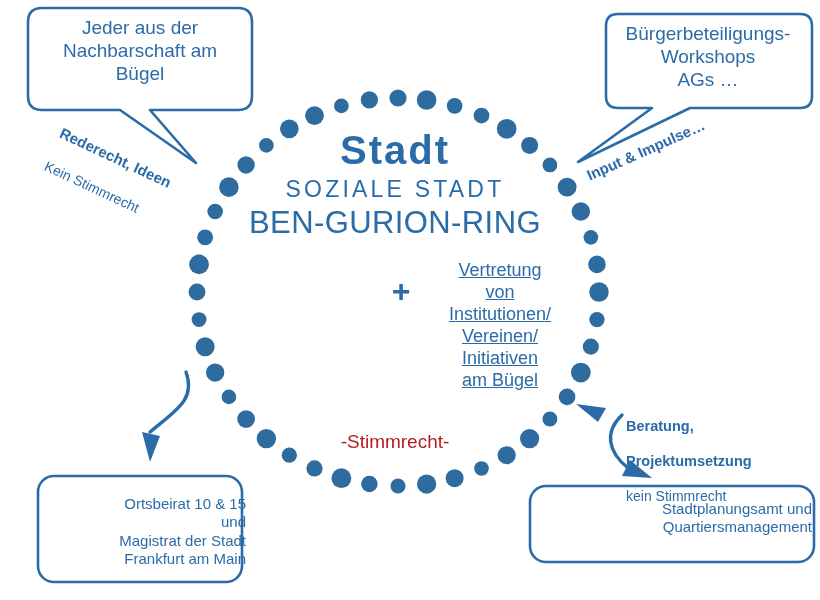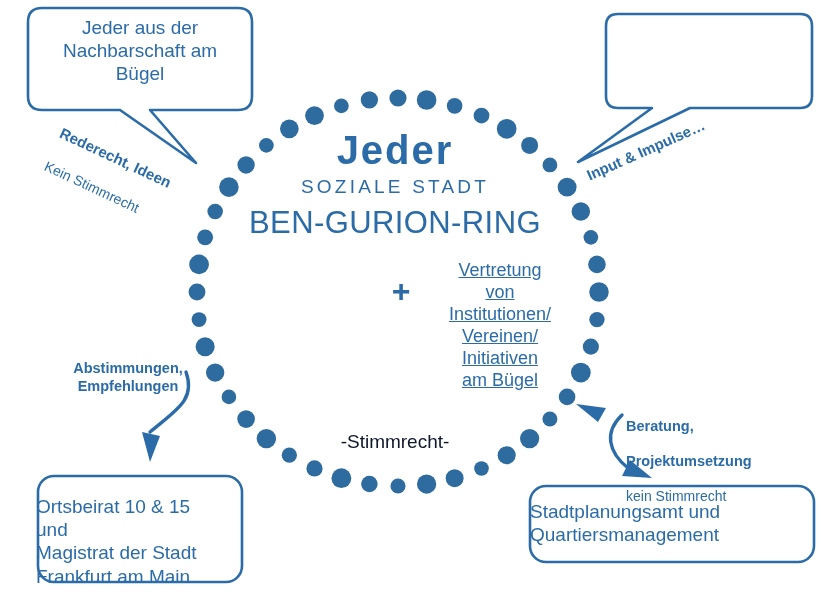--- a/index.html
+++ b/index.html
@@ -39,40 +39,40 @@
   .bubble-text {
     text-align: center;
     font-size: 19px;
     color: #2b6ca8;
   }
   #bubble-tl-text { left: 34px;  top: 16px;  width: 212px; }
   #bubble-tr-text { left: 602px; top: 22px;  width: 212px; }
 
   
   .box-text {
-    text-align: left;
-    font-size: 19px;
+    text-align: right;
+    font-size: 15px;
     color: #2b6ca8;
   }
   #box-bl-text { left: 36px;  top: 495px; width: 210px; }
   #box-br-text { left: 530px; top: 500px; width: 282px; }
 
   
   #ring-title {
     left: 235px; top: 126px; width: 320px;
     text-align: center;
     font-size: 40px;
     font-weight: bold;
     letter-spacing: 2px;
     color: #2b6ca8;
   }
   #ring-sub1 {
     left: 235px; top: 175px; width: 320px;
     text-align: center;
-    font-size: 19px;
+    font-size: 23px;
     letter-spacing: 3.2px;
     color: #2b6ca8;
   }
   #ring-sub2 {
     left: 235px; top: 204px; width: 320px;
     text-align: center;
     font-size: 31px;
     letter-spacing: 0.4px;
     color: #2b6ca8;
   }
@@ -93,21 +93,21 @@
     left: 385px; top: 272px; width: 32px;
     text-align: center;
     font-size: 32px;
     font-weight: bold;
     color: #2b6ca8;
   }
   #stimmrecht {
     left: 300px; top: 430px; width: 190px;
     text-align: center;
     font-size: 19px;
-    color: #0f172a;
+    color: #b91c1c;
   }
 
   
   #label-rederecht {
     left: 72px; top: 108px;
     width: 210px;
     transform: rotate(25deg);
     transform-origin: 0 0;
     font-size: 15px;
     color: #2b6ca8;
@@ -223,30 +223,33 @@
         <circle cx="314.50" cy="115.53" r="9.38" fill="#2e6b9e"></circle>
         <circle cx="341.37" cy="105.86" r="7.36" fill="#2e6b9e"></circle>
         <circle cx="369.39" cy="99.97" r="8.62" fill="#2e6b9e"></circle>
       </g>
   </svg>
 
   <div class="txt bubble-text" id="bubble-tl-text">Jeder aus der
 Nachbarschaft am
 Bügel</div>
 
+  <div class="txt bubble-text" id="bubble-tr-text">Bürgerbeteiligungs-
+Workshops
+AGs …</div>
 
   <div class="txt box-text" id="box-bl-text">Ortsbeirat 10 &amp; 15
 und
 Magistrat der Stadt
 Frankfurt am Main</div>
 
   <div class="txt box-text" id="box-br-text">Stadtplanungsamt und
 Quartiersmanagement</div>
 
-  <div class="txt" id="ring-title">Jeder</div>
+  <div class="txt" id="ring-title">Stadt</div>
 
   <div class="txt" id="ring-sub1">SOZIALE STADT</div>
 
   <div class="txt" id="ring-sub2">BEN-GURION-RING</div>
 
 
   <div class="txt" id="plus-sign">+</div>
 
   <div class="txt" id="col-right">Vertretung
 von
@@ -257,22 +260,20 @@
 
   <div class="txt" id="stimmrecht">-Stimmrecht-</div>
 
   <div class="txt" id="label-rederecht">
     <span class="l1">Rederecht, Ideen</span>
     <span class="l2">Kein Stimmrecht</span>
   </div>
 
   <div class="txt" id="label-input">Input &amp; Impulse…</div>
 
-  <div class="txt" id="label-abstimmungen">Abstimmungen,
-Empfehlungen</div>
 
   <div class="txt" id="label-beratung">
     <span class="b1">Beratung,</span>
     <span class="b2">Projektumsetzung</span>
     <span class="b3">kein Stimmrecht</span>
   </div>
 
 </div>
 
 </body></html>

